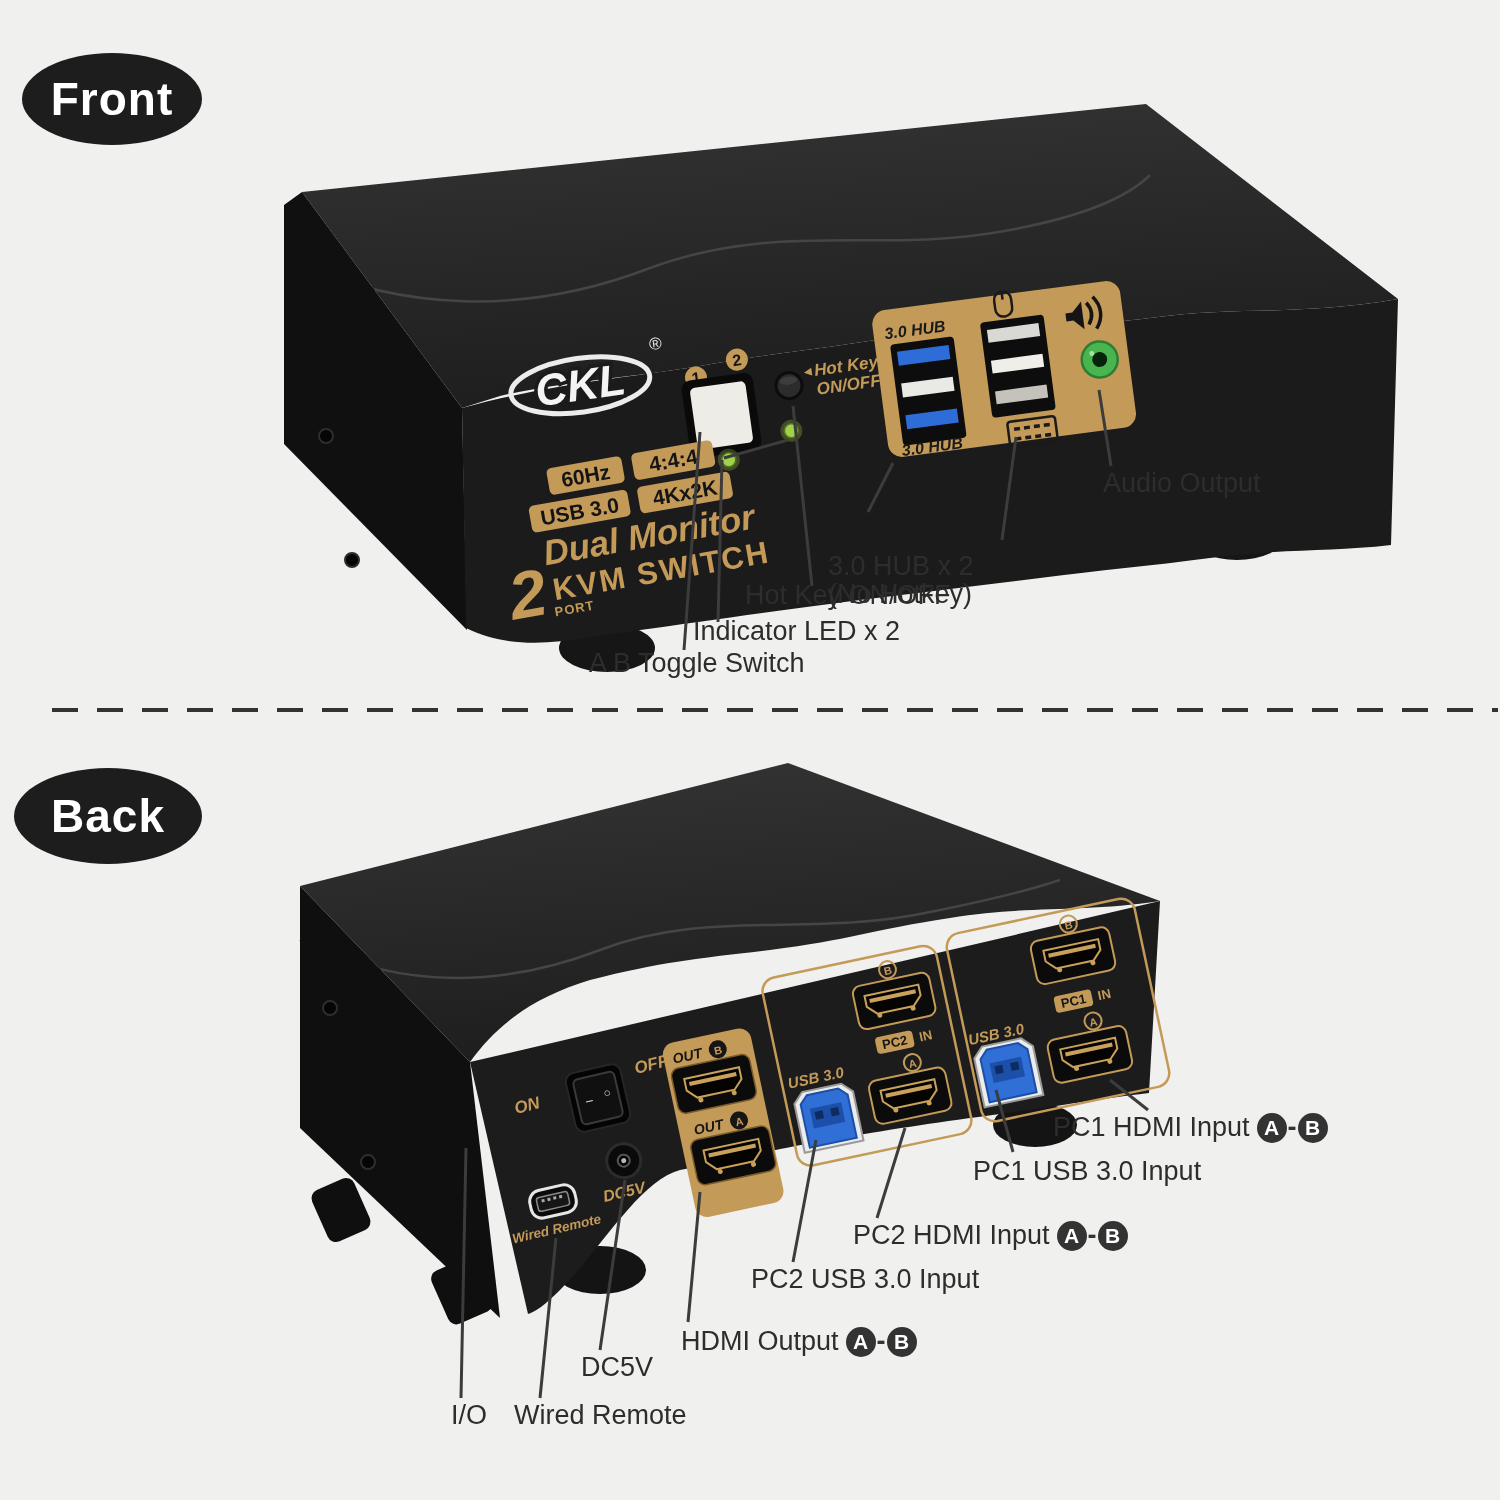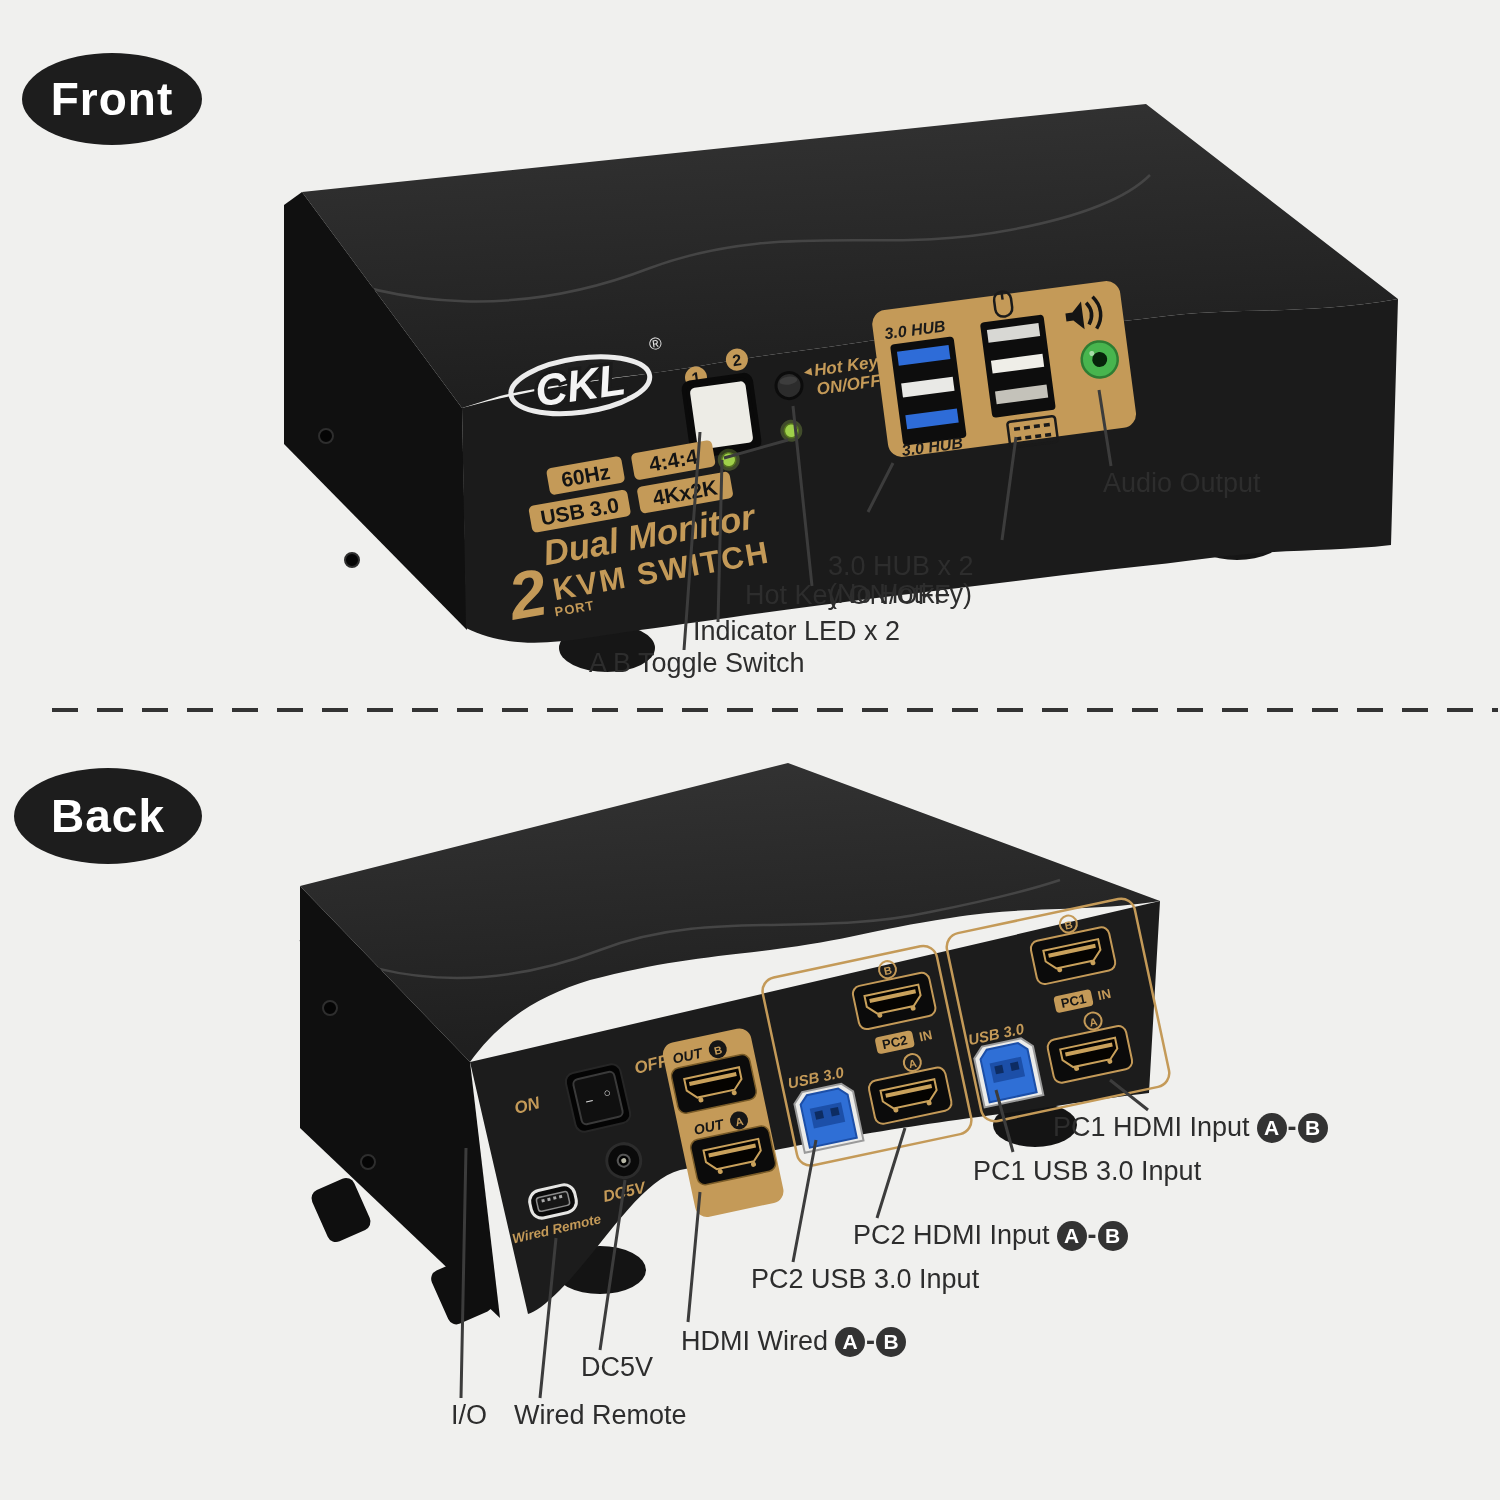--- a/index.html
+++ b/index.html
@@ -298,21 +298,21 @@
 <div class="anno" style="left:853px;top:1220px;">
   <span class="txt">PC2 HDMI Input</span>
   <span class="ab">A</span>
   <span class="absep">-</span>
   <span class="ab" style="margin-left:0;">B</span>
 </div>
 <div class="anno" style="left:751px;top:1264px;">
   <span class="txt">PC2 USB 3.0 Input</span>
 </div>
 <div class="anno" style="left:681px;top:1326px;">
-  <span class="txt">HDMI Wired</span>
+  <span class="txt">HDMI Output</span>
   <span class="ab">A</span>
   <span class="absep">-</span>
   <span class="ab" style="margin-left:0;">B</span>
 </div>
 <div class="anno" style="left:581px;top:1352px;">
   <span class="txt">DC5V</span>
 </div>
 <div class="anno" style="left:451px;top:1400px;justify-content:center;">
   <span class="txt">I/O</span>
 </div>

